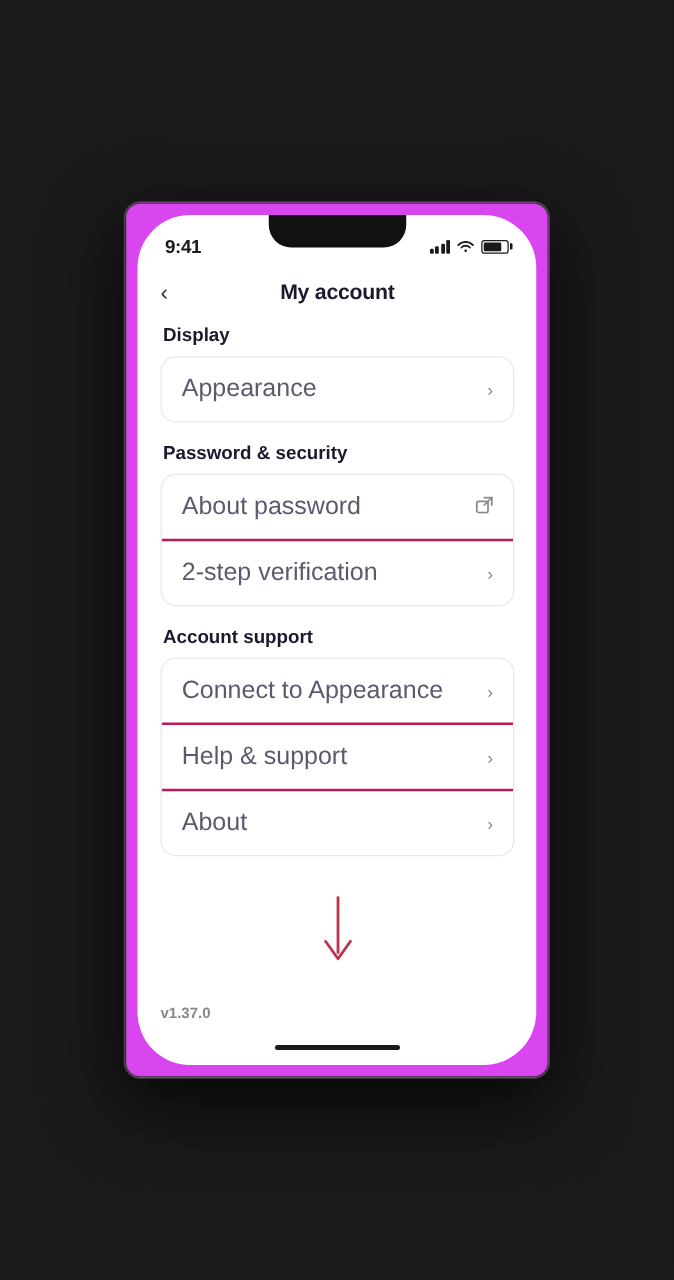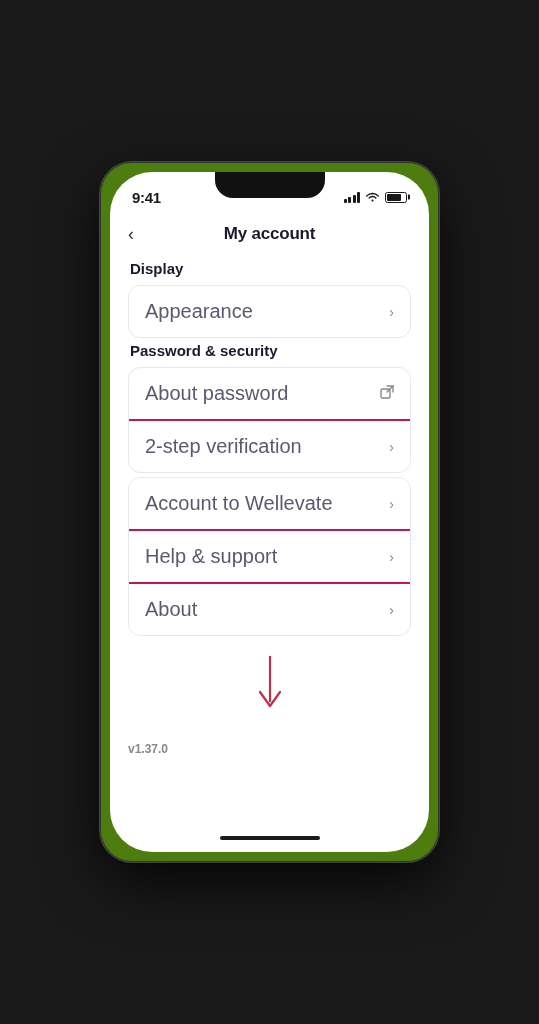--- a/index.html
+++ b/index.html
@@ -13,22 +13,22 @@
       display: flex;
       justify-content: center;
       align-items: center;
       min-height: 100vh;
       font-family: -apple-system, BlinkMacSystemFont, 'Segoe UI', sans-serif;
     }
 
     .phone-outer {
       width: 339px;
       height: 700px;
-      background: #4d7c0f;
-      border-radius: 32px;
+      background: #d946ef;
+      border-radius: 12px;
       padding: 10px;
       box-shadow:
         0 0 0 1px #444,
         0 20px 60px rgba(0,0,0,0.8),
         inset 0 0 0 1px #333;
       position: relative;
     }
 
     .phone-inner {
       width: 100%;
@@ -159,21 +159,21 @@
 
     .page-title {
       font-size: 17px;
       font-weight: 600;
       color: #1a1a2e;
       letter-spacing: -0.2px;
     }
 
     
     .section {
-      margin-bottom: 4px;
+      margin-bottom: 16px;
     }
 
     .section-label {
       font-size: 15px;
       font-weight: 700;
       color: #1a1a2e;
       margin-bottom: 8px;
       padding-left: 2px;
     }
 
@@ -328,23 +328,24 @@
             </span>
           </div>
           <div class="card-item">
             <span class="card-item-label">2-step verification</span>
             <span class="card-item-icon">›</span>
           </div>
         </div>
       </div>
 
       <div class="section">
+        <div class="section-label">Account support</div>
         <div class="card">
           <div class="card-item">
-            <span class="card-item-label">Account to Wellevate</span>
+            <span class="card-item-label">Connect to Appearance</span>
             <span class="card-item-icon">›</span>
           </div>
           <div class="card-item">
             <span class="card-item-label">Help &amp; support</span>
             <span class="card-item-icon">›</span>
           </div>
           <div class="card-item">
             <span class="card-item-label">About</span>
             <span class="card-item-icon">›</span>
           </div>

